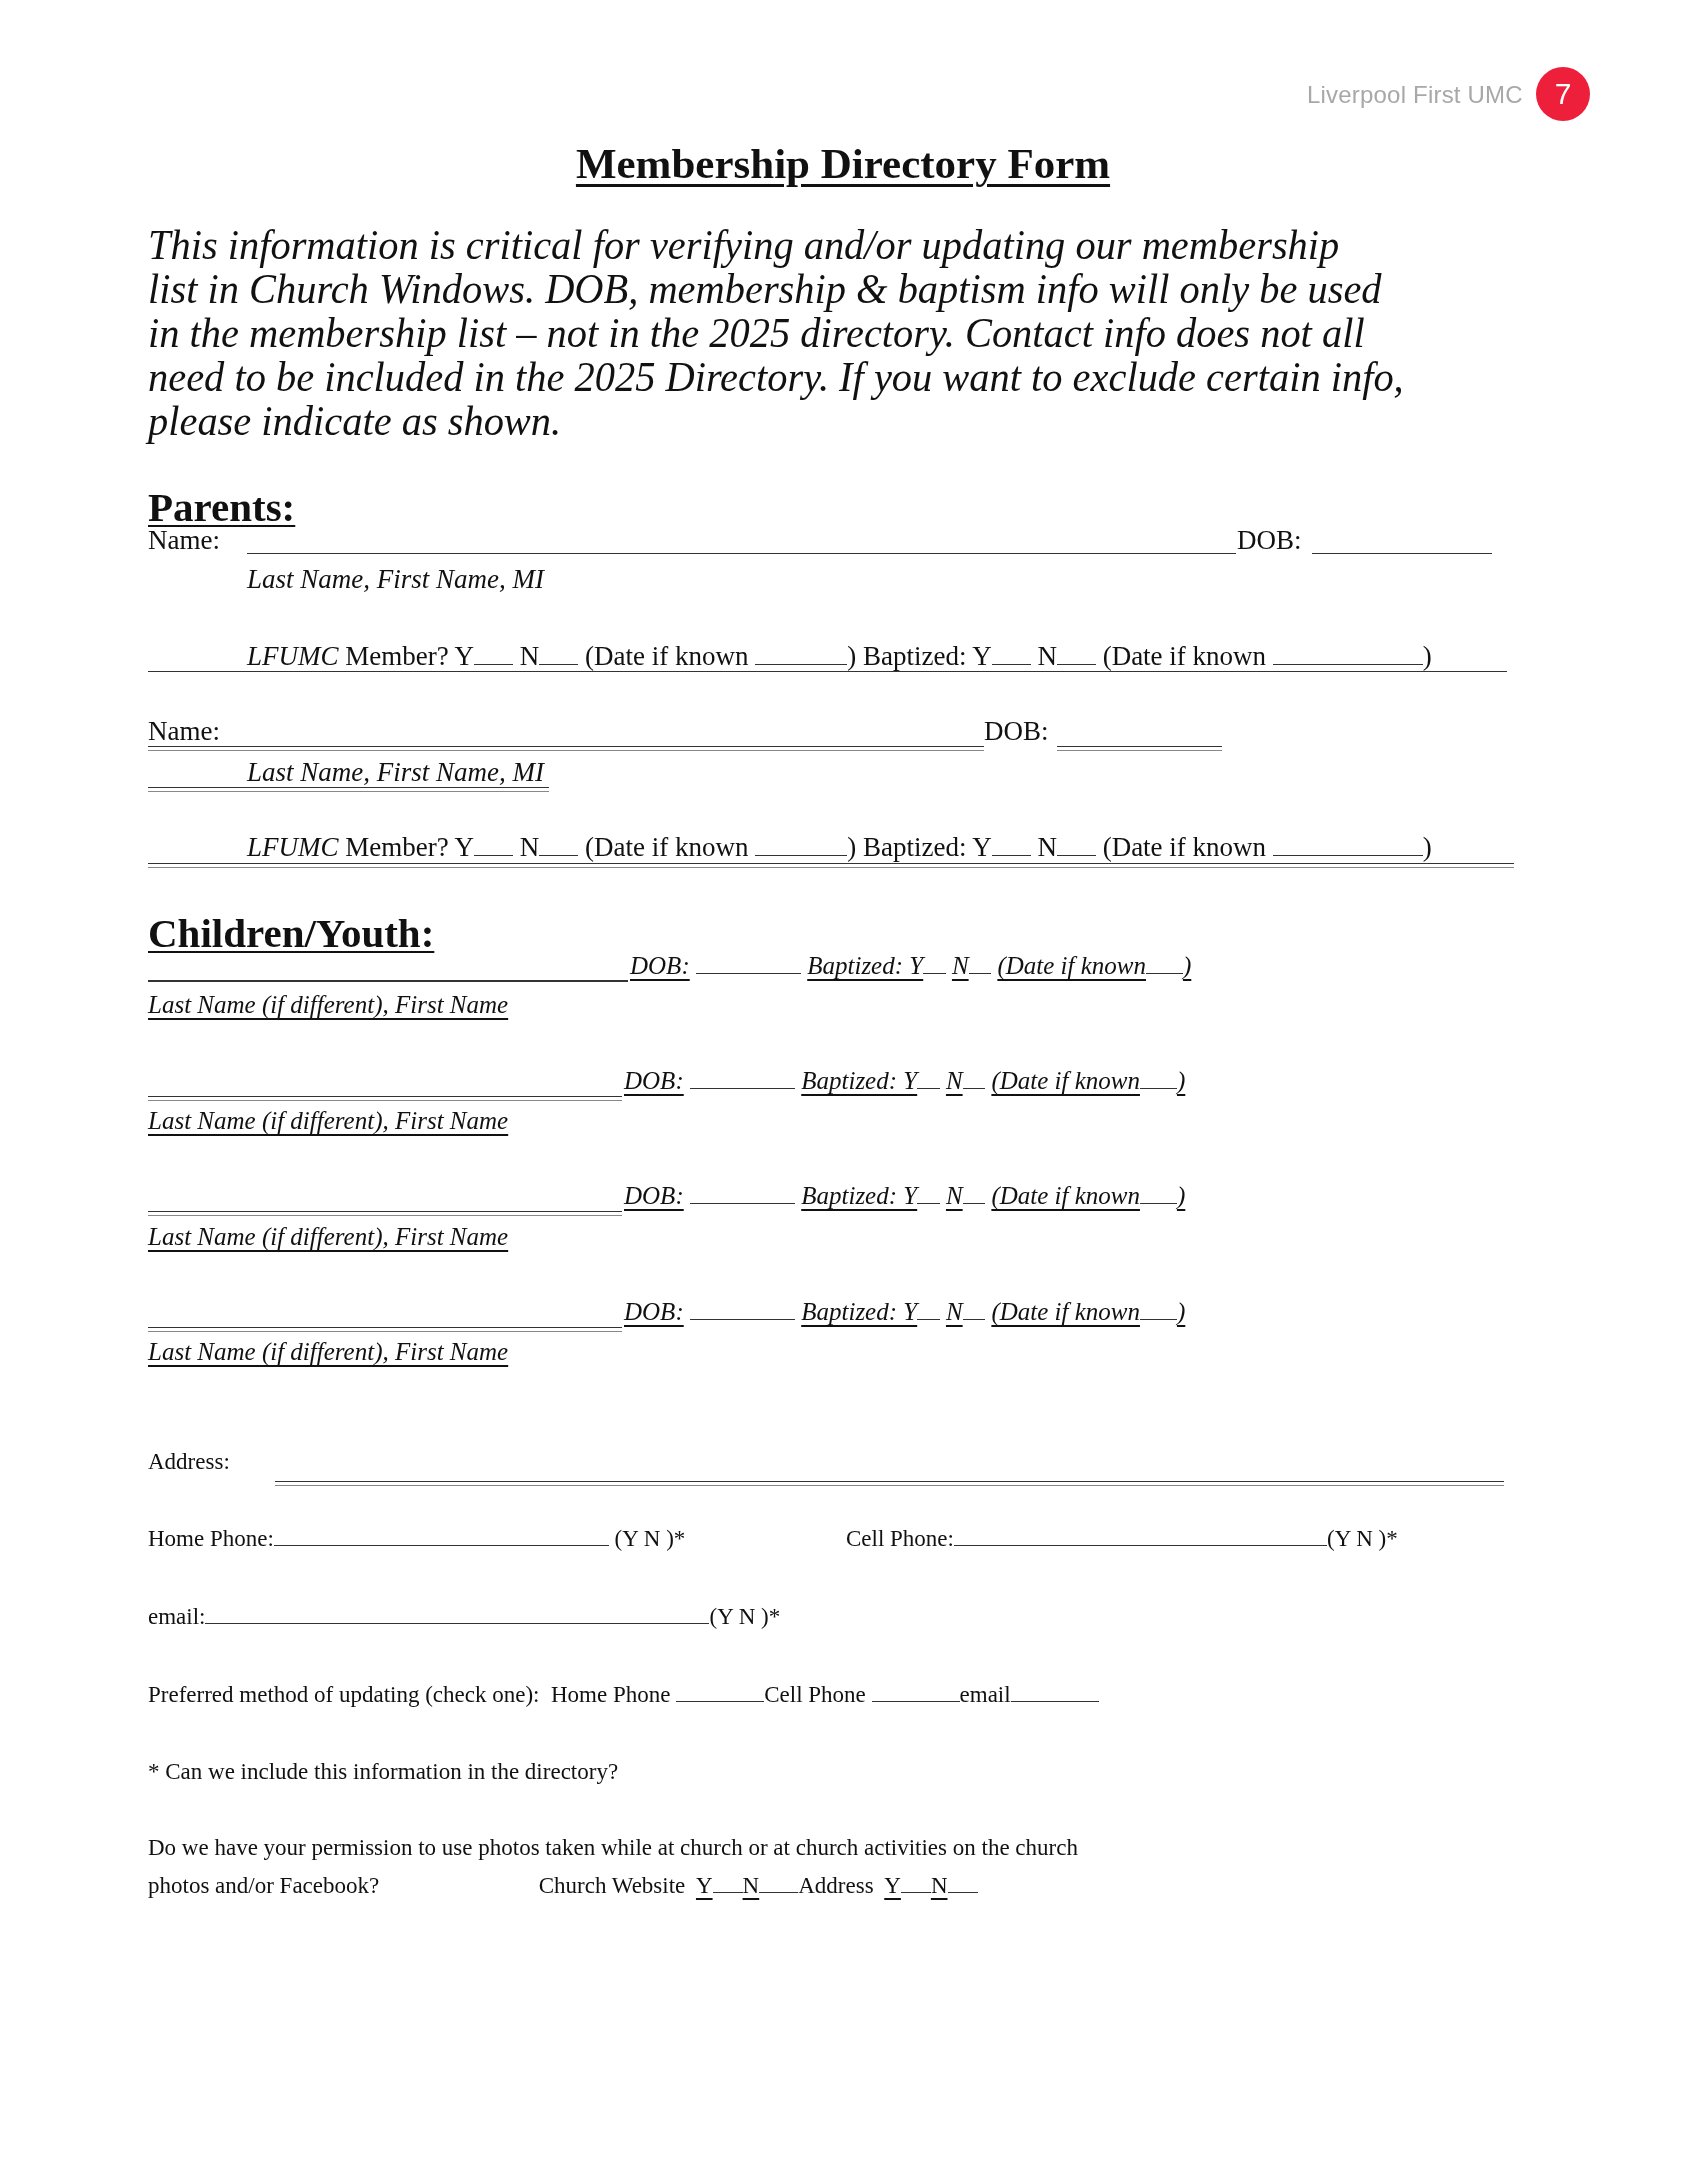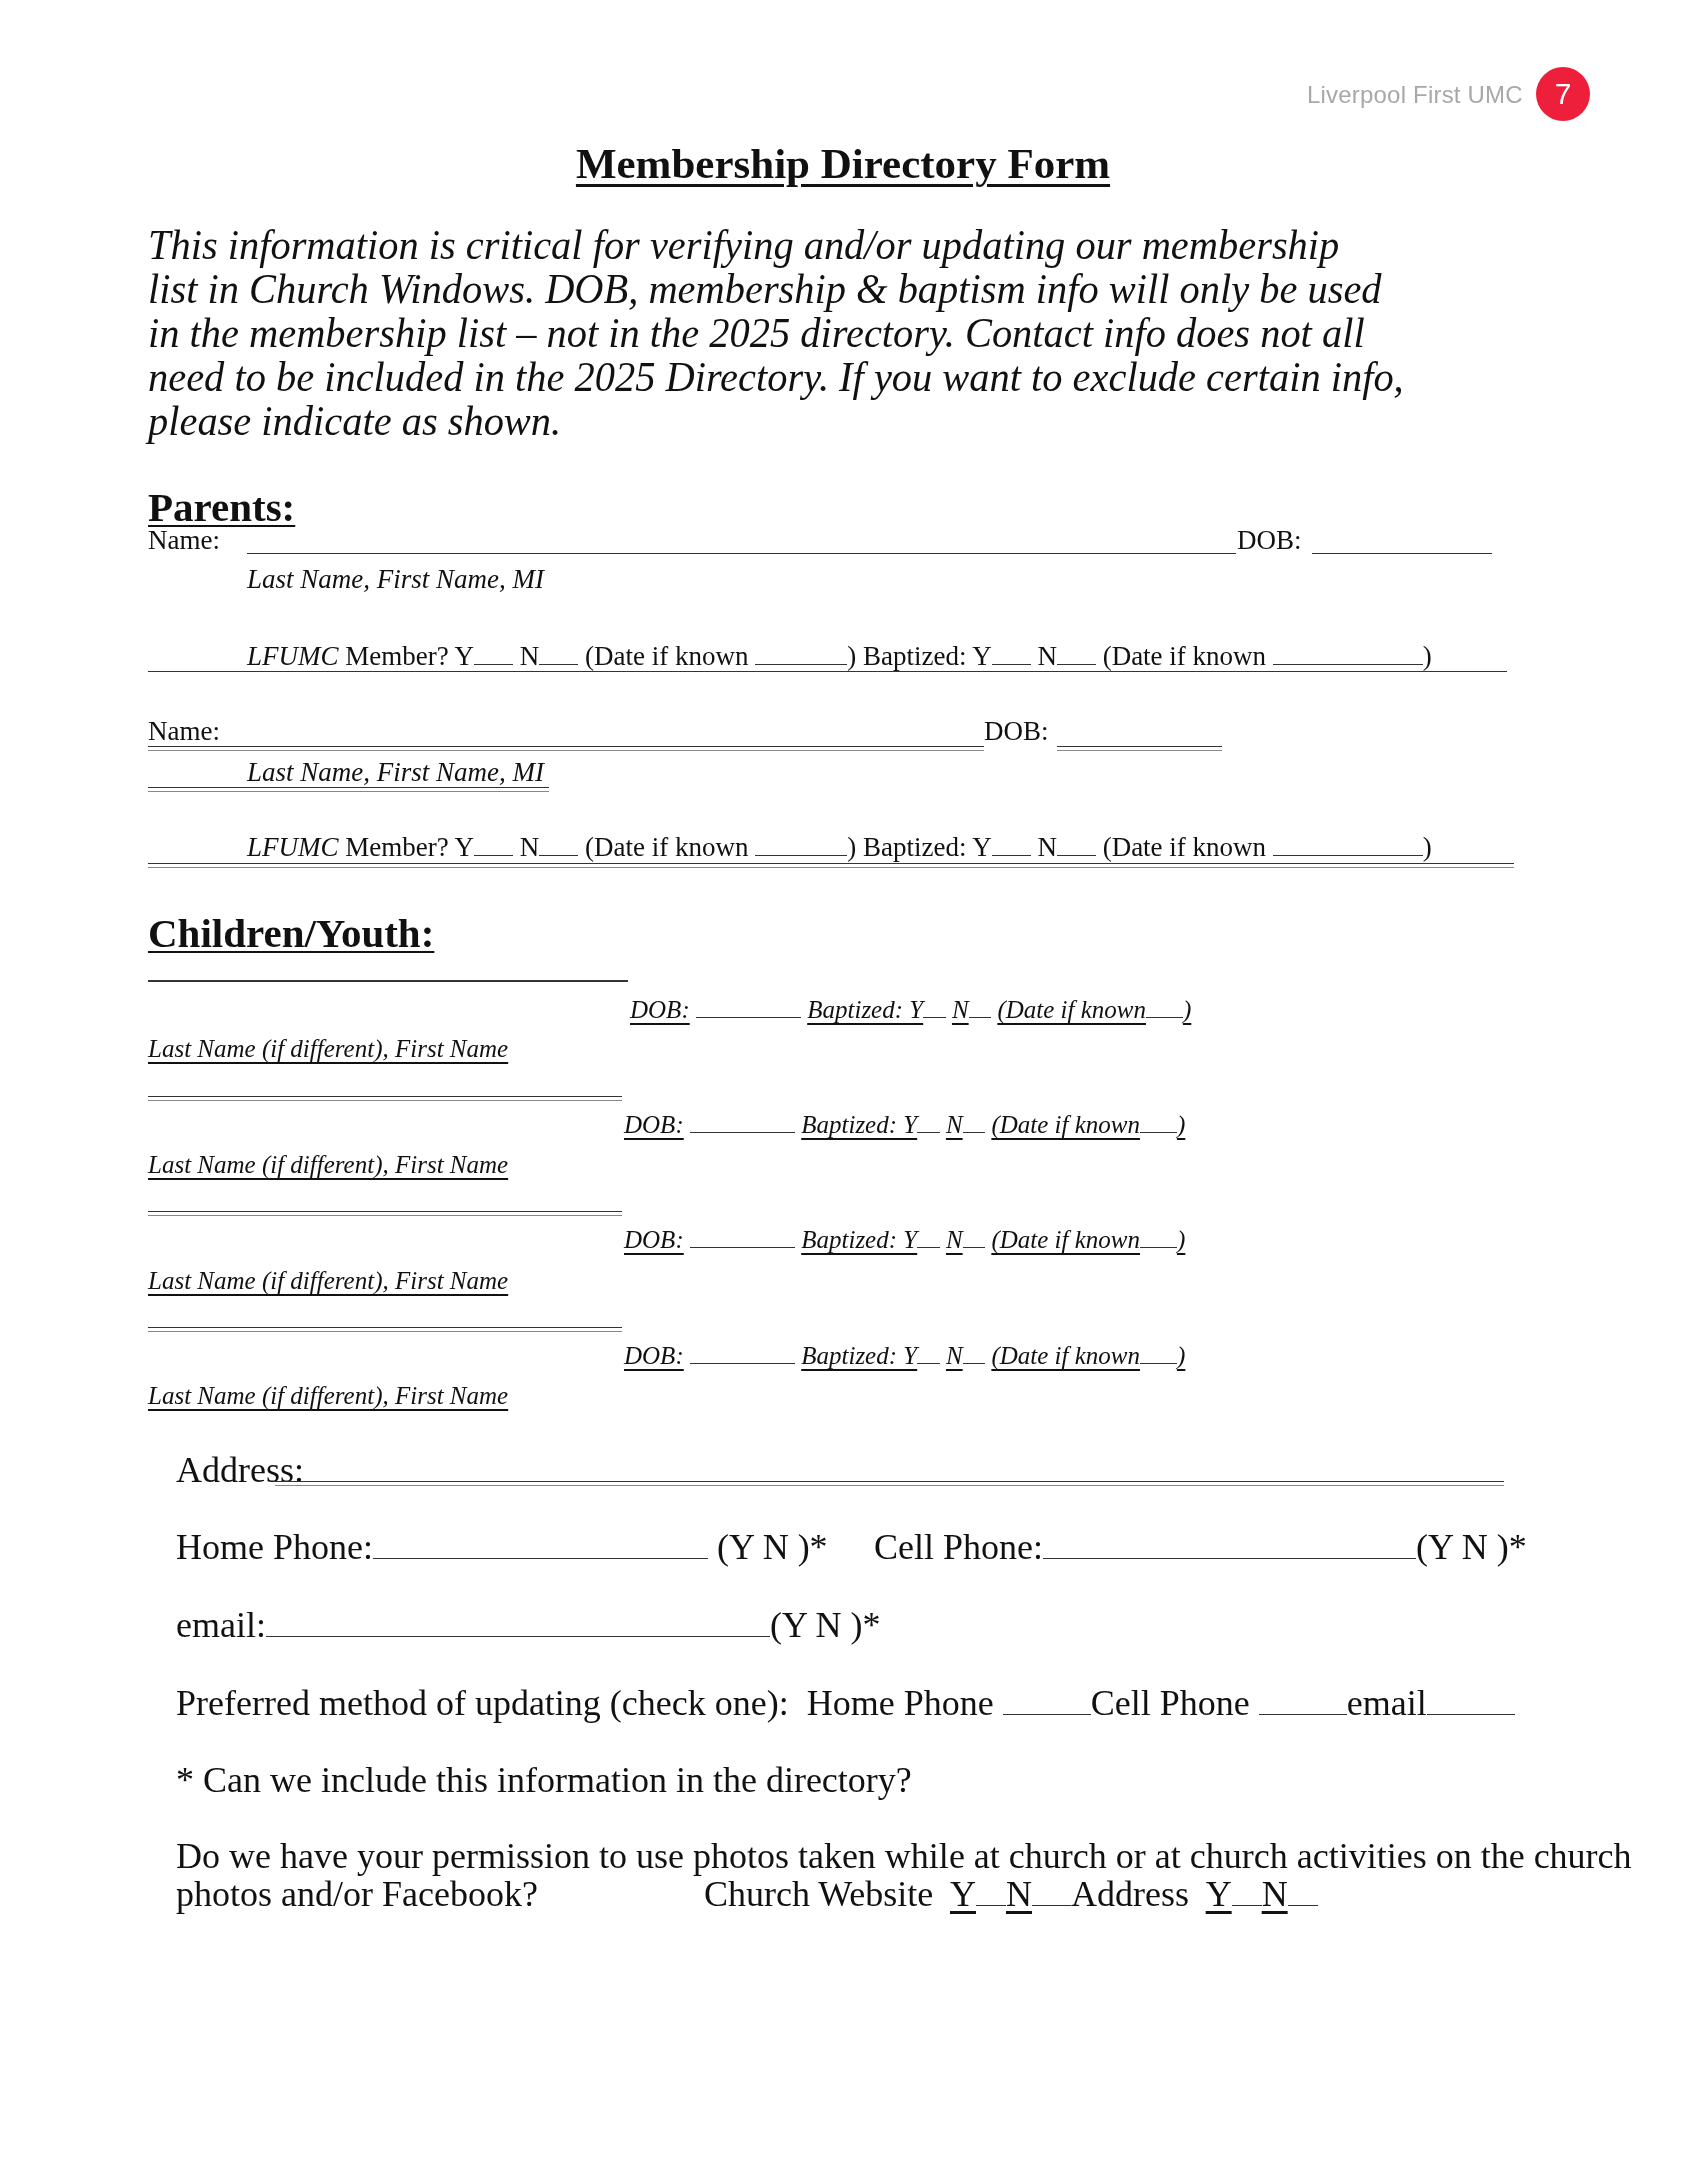--- a/index.html
+++ b/index.html
@@ -17,25 +17,25 @@
   .title { left: 0; width: 1686px; text-align: center; top: 139px; font-size: 43px; font-weight: bold;
            text-decoration: underline; text-decoration-thickness: 2.8px; text-underline-offset: 5.6px; }
 
   .intro { left: 148px; top: 223px; width: 1405px; font-size: 43px; font-style: italic; line-height: 44px;
            white-space: normal; transform: scaleX(0.94); transform-origin: left top; }
   .intro div { white-space: nowrap; }
 
   .sec-head { font-size: 41px; font-weight: bold; text-decoration: underline; text-decoration-thickness: 1.9px; text-underline-offset: 3.7px; }
   .lbl { font-size: 27px; }
   .ital { font-style: italic; }
-  .small { font-size: 25px; margin-top: 44px; }
+  .small { font-size: 25px; }
   .ul { text-decoration: underline; text-underline-offset: 4.7px; }
   .line { position: absolute; height: 0; border-top: 1.9px solid #333; }
   .dline { position: absolute; height: 2.8px; border-top: 1.9px solid #333; border-bottom: 0.9px solid #888; }
-  .big { font-size: 36px; margin-left: 28px; }
+  .big { font-size: 23px; }
   .field { display: inline-block; border-bottom: 1.9px solid #333; height: 0.9px; vertical-align: baseline; }
 </style>
 </head>
 <body>
 
 <div class="abs hdr-text">Liverpool First UMC</div>
 <div class="abs pg-badge">7</div>
 
 <div class="abs title">Membership Directory Form</div>
 

